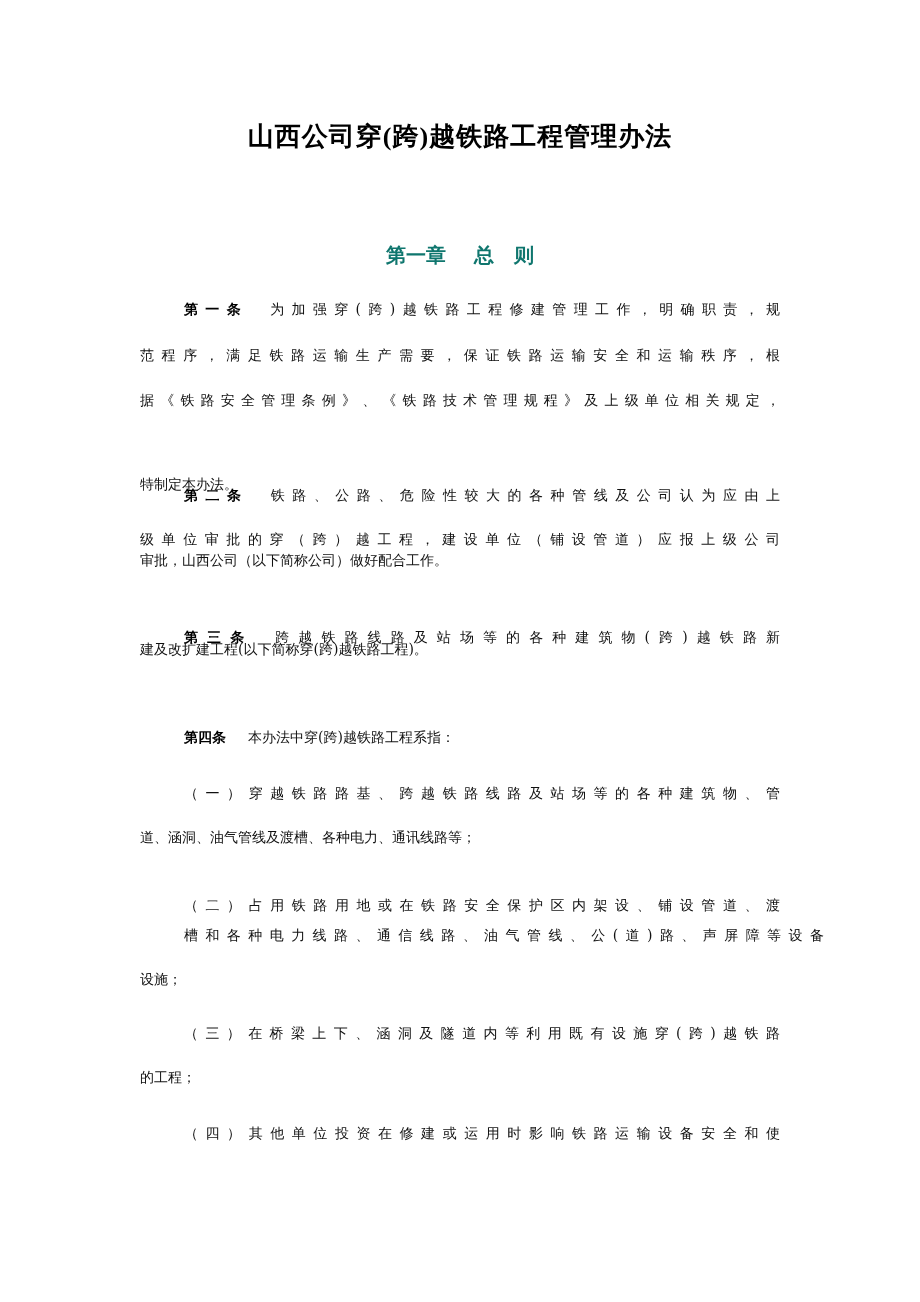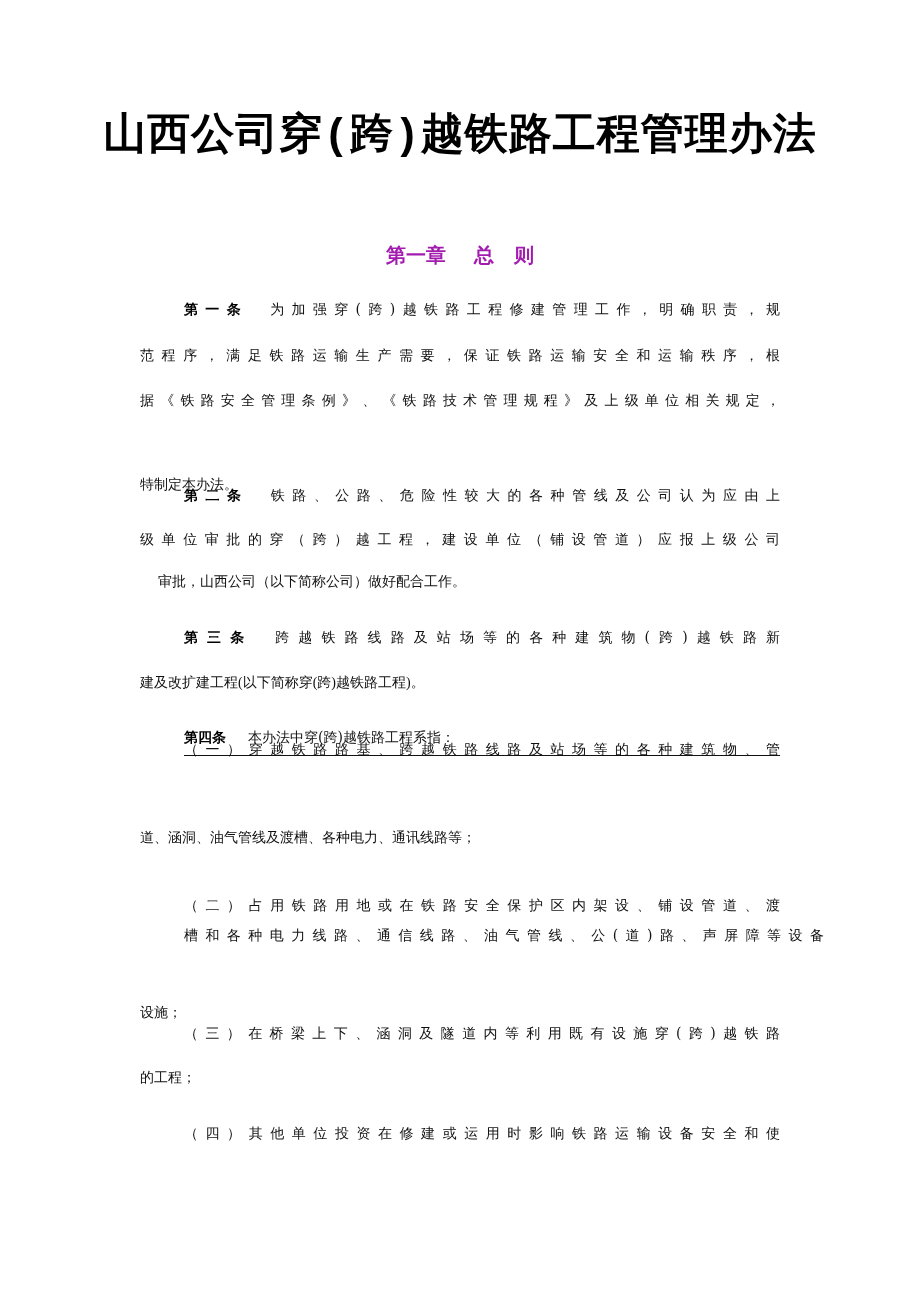--- a/index.html
+++ b/index.html
@@ -1,22 +1,22 @@
 <!DOCTYPE html>
 <html><head>
 <meta charset="utf-8">
 <style>
   html, body { margin: 0; padding: 0; background: #ffffff; }
   body { width: 920px; height: 1302px; position: relative; overflow: hidden;
          font-family: "DejaVu Serif", "Liberation Serif", serif; color: #111; }
   .title { position: absolute; left: 0; width: 920px; top: 112px; text-align: center;
-           font-family: Liberation Mono, monospace; font-weight: bold;
-           font-size: 43px; line-height: 50px; letter-spacing: 1px; color: #000; }
+           font-family: Liberation Serif, serif; font-weight: bold;
+           font-size: 26px; line-height: 50px; letter-spacing: 1px; color: #000; }
   .chapter { position: absolute; left: 0; width: 920px; top: 240px; text-align: center;
-             font-weight: bold; font-size: 20px; line-height: 30px; color: #a21caf;
+             font-weight: bold; font-size: 20px; line-height: 30px; color: #0f766e;
              word-spacing: 0; }
   .chapter span { white-space: pre; }
   .line { position: absolute; left: 140px; width: 640px; font-size: 14px; line-height: 30px;
           white-space: nowrap; text-align: justify; text-align-last: justify; }
   .line.last { text-align-last: left; }
   .line.indent { left: 184px; width: 596px; }
   .art { font-weight: bold; color: #000; margin-right: 22px; text-align-last: left; }
 </style>
 </head>
 <body>
@@ -31,41 +31,41 @@
   <div>
     <div class="line indent" style="top:294px;"><span class="art">第一条</span><span>为加强穿(跨)越铁路工程修建管理工作，明确职责，规</span></div>
     <div class="line" style="top:340px;">范程序，满足铁路运输生产需要，保证铁路运输安全和运输秩序，根</div>
     <div class="line" style="top:385px;">据《铁路安全管理条例》、《铁路技术管理规程》及上级单位相关规定，</div>
     <div class="line last" style="top:425px;margin-top:44px;">特制定本办法。</div>
   </div>
 
   <div>
     <div class="line indent" style="top:480px;"><span class="art">第二条</span><span>铁路、公路、危险性较大的各种管线及公司认为应由上</span></div>
     <div class="line" style="top:524px;">级单位审批的穿（跨）越工程，建设单位（铺设管道）应报上级公司</div>
-    <div class="line last" style="top:566px;margin-left:18px;">审批，山西公司（以下简称公司）做好配合工作。</div>
+    <div class="line last" style="top:545px;">审批，山西公司（以下简称公司）做好配合工作。</div>
   </div>
 
   <div>
     <div class="line indent" style="top:622px;"><span class="art">第三条</span><span>跨越铁路线路及站场等的各种建筑物(跨)越铁路新</span></div>
-    <div class="line last" style="top:668px;font-family:Liberation Serif, serif;">建及改扩建工程(以下简称穿(跨)越铁路工程)。</div>
+    <div class="line last" style="top:634px;">建及改扩建工程(以下简称穿(跨)越铁路工程)。</div>
   </div>
 
   <div>
     <div class="line indent last" style="top:722px;"><span class="art">第四条</span><span>本办法中穿(跨)越铁路工程系指：</span></div>
   </div>
 
   <div>
-    <div class="line indent" style="top:734px;text-decoration:underline;">（一）穿越铁路路基、跨越铁路线路及站场等的各种建筑物、管</div>
+    <div class="line indent" style="top:778px;">（一）穿越铁路路基、跨越铁路线路及站场等的各种建筑物、管</div>
     <div class="line last" style="top:822px;">道、涵洞、油气管线及渡槽、各种电力、通讯线路等；</div>
   </div>
 
   <div>
     <div class="line indent" style="top:878px;margin-top:12px;">（二）占用铁路用地或在铁路安全保护区内架设、铺设管道、渡</div>
     <div class="line" style="top:920px;margin-left:44px;">槽和各种电力线路、通信线路、油气管线、公(道)路、声屏障等设备</div>
-    <div class="line last" style="top:964px;margin-top:33px;">设施；</div>
+    <div class="line last" style="top:964px;">设施；</div>
   </div>
 
   <div>
     <div class="line indent" style="top:1018px;">（三）在桥梁上下、涵洞及隧道内等利用既有设施穿(跨)越铁路</div>
     <div class="line last" style="top:1062px;">的工程；</div>
   </div>
 
   <div>
     <div class="line indent" style="top:1118px;">（四）其他单位投资在修建或运用时影响铁路运输设备安全和使</div>
   </div>

